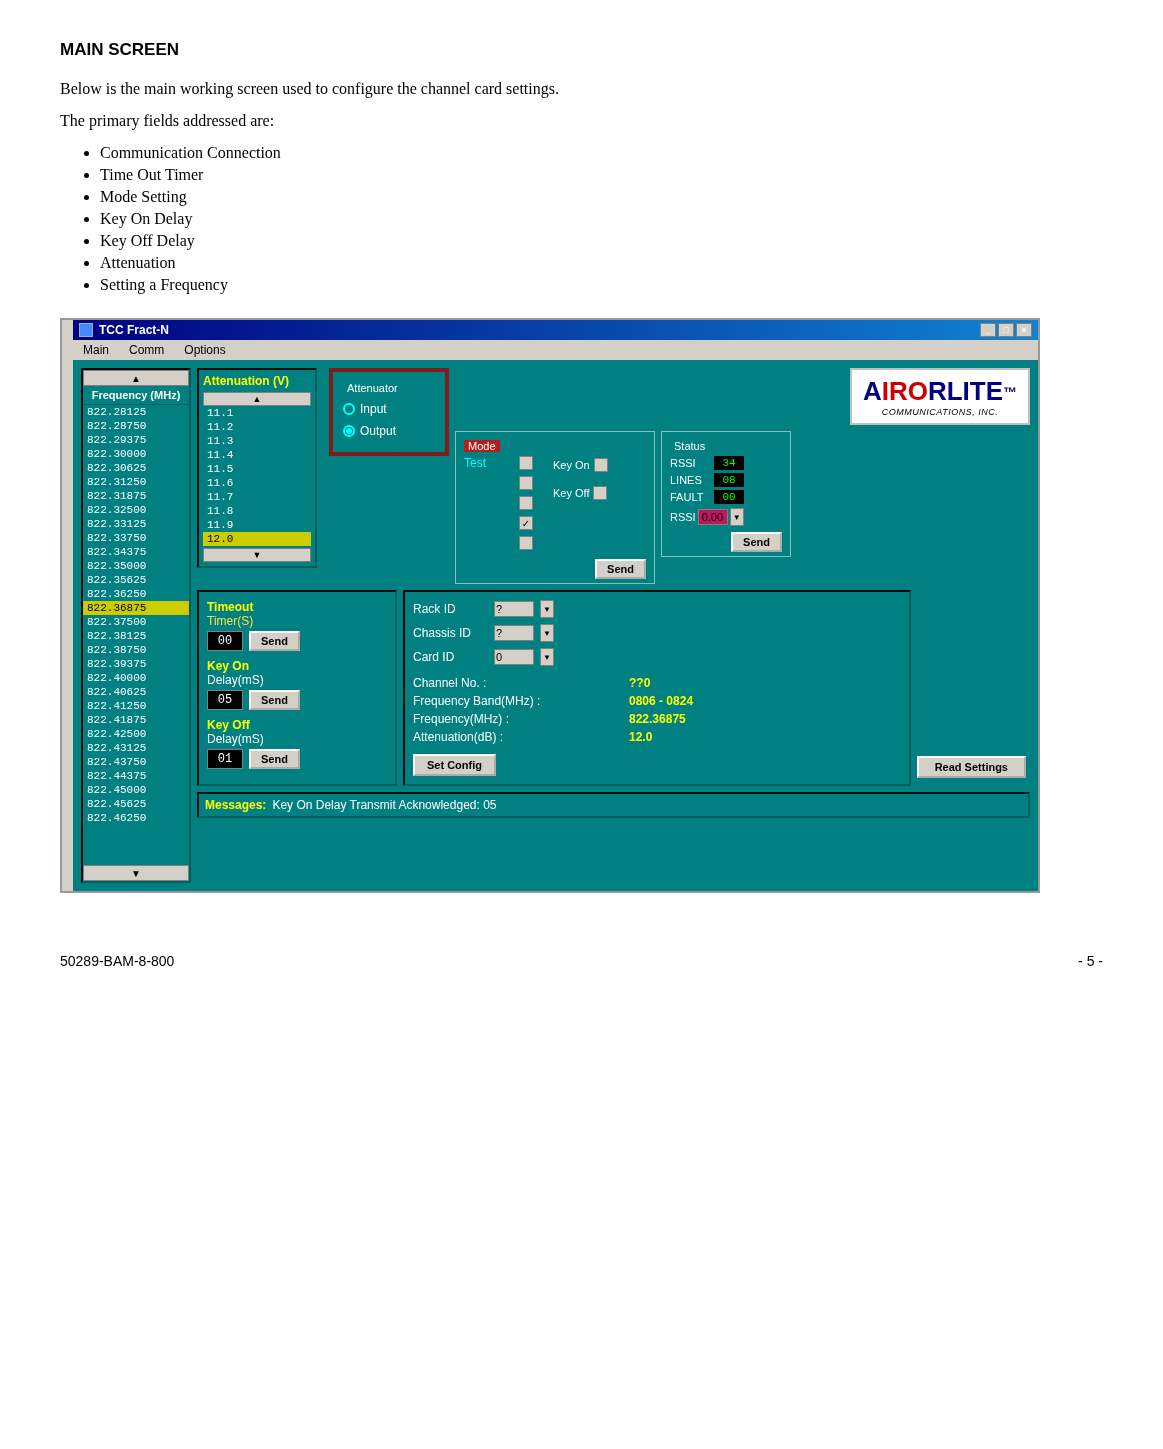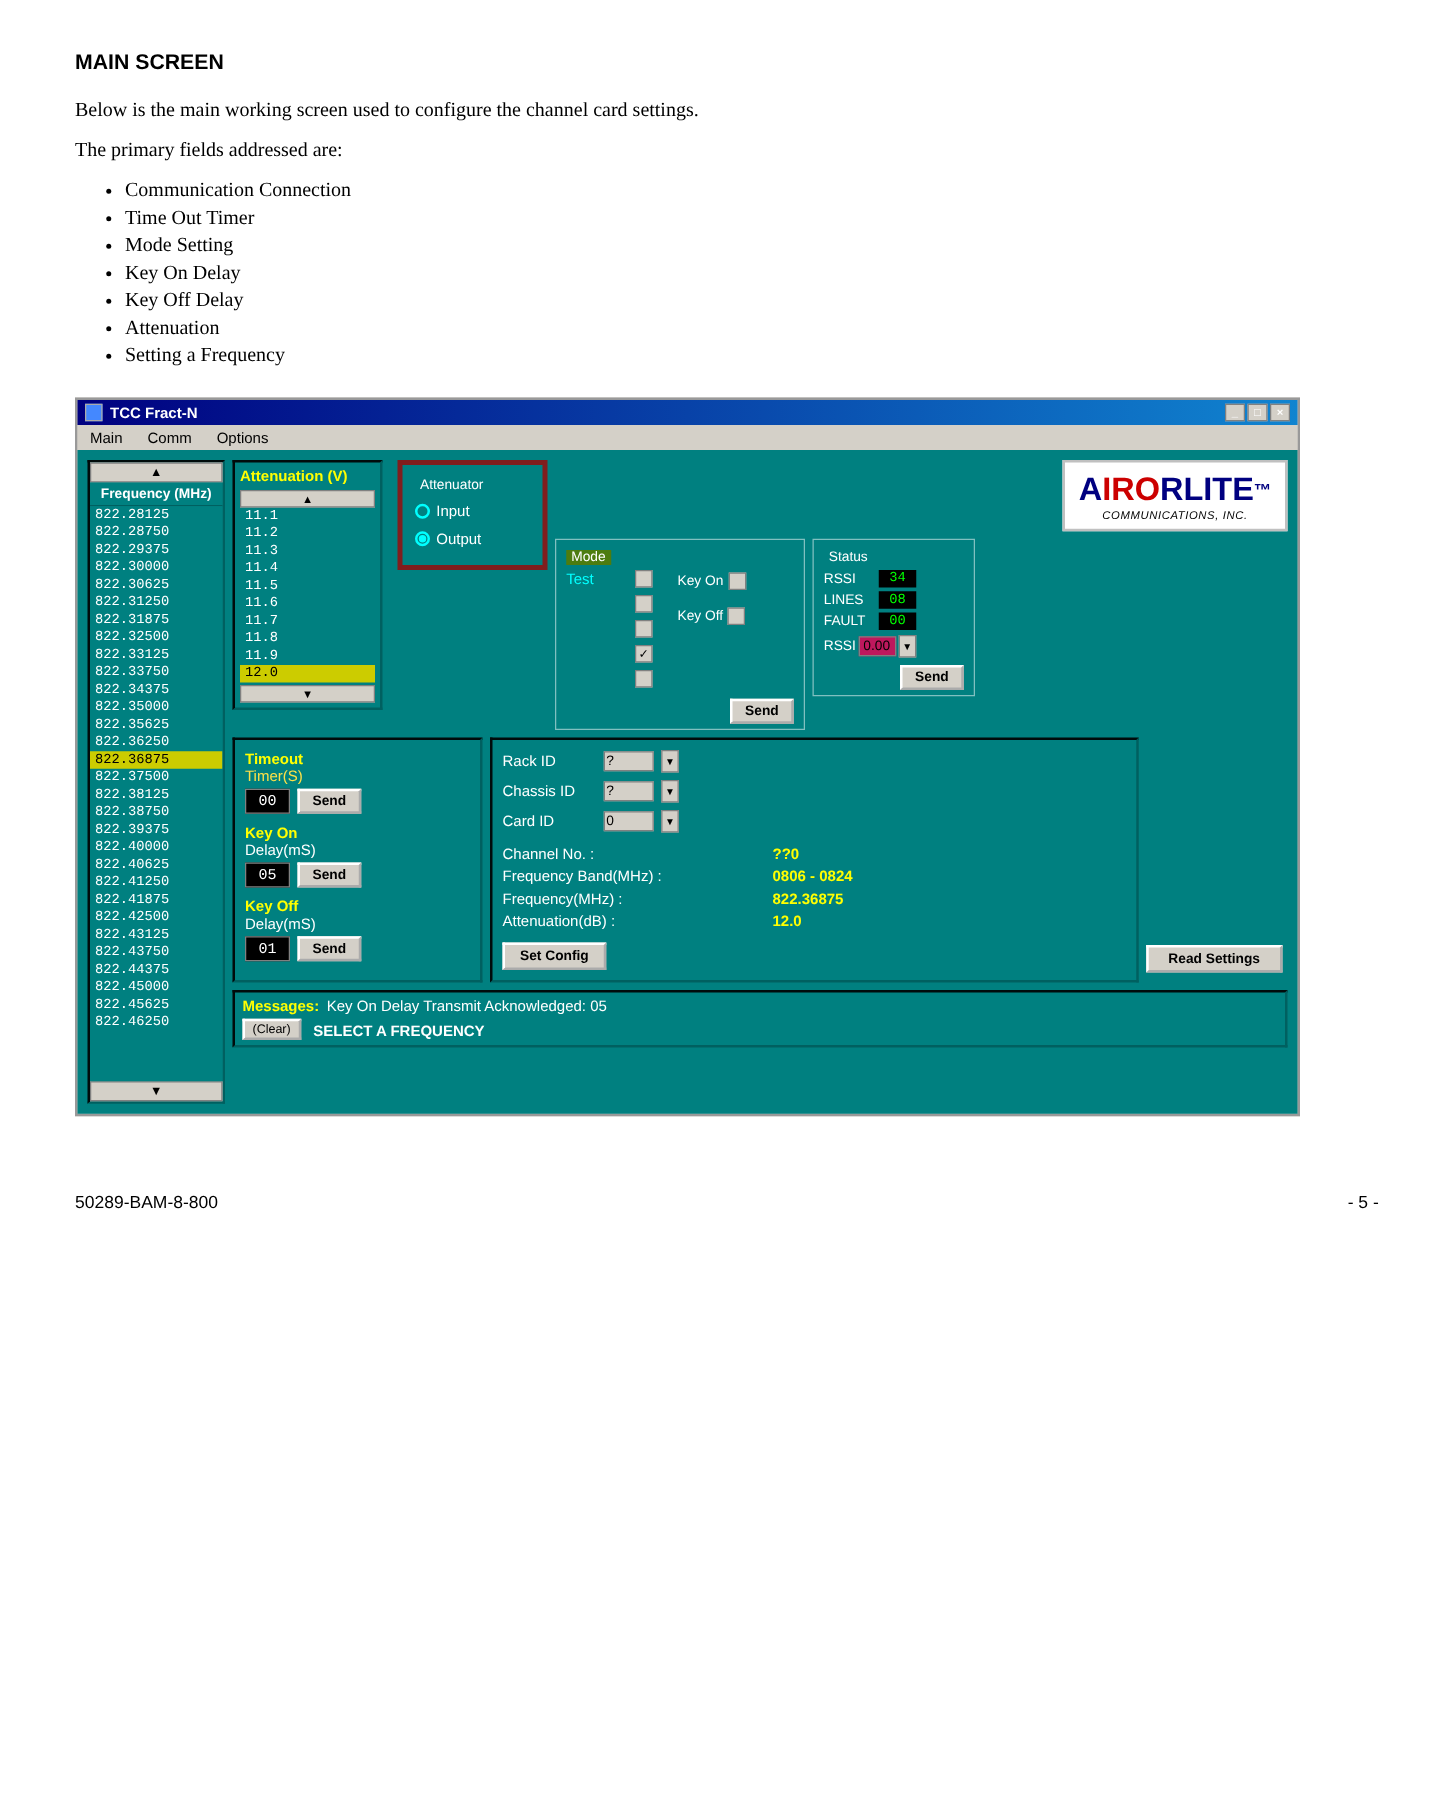--- a/index.html
+++ b/index.html
@@ -29,20 +29,21 @@
     .primary-list li {
       margin-bottom: 4px;
       font-size: 16px;
     }
     
     .app-window {
       border: 2px solid #999;
       background: #d4d0c8;
       margin-top: 18px;
       width: 980px;
+      padding-left: 11px;
     }
     .title-bar {
       background: linear-gradient(to right, #000080, #1084d0);
       color: #fff;
       font-family: Arial, sans-serif;
       font-size: 12px;
       font-weight: bold;
       padding: 3px 6px;
       display: flex;
       align-items: center;
@@ -262,21 +263,21 @@
       background: #008080;
       width: 200px;
       flex-shrink: 0;
     }
     .mode-legend {
       color: #fff;
       font-family: Arial, sans-serif;
       font-size: 11px;
       margin-top: -10px;
       margin-bottom: 4px;
-      background: #4d7c0f;
+      background: #b91c1c;
       display: inline-block;
       padding: 0 4px;
     }
     .mode-row {
       display: flex;
       align-items: center;
       justify-content: space-between;
       margin-bottom: 3px;
     }
     .mode-label {
@@ -824,24 +825,20 @@
         <div style="display:flex; flex-direction:column; justify-content:flex-end; padding-bottom:8px;">
           <button class="read-settings-btn">Read Settings</button>
         </div>
       </div>
 
       <div class="messages-bar">
         <div class="messages-row">
           <span class="messages-label">Messages:</span>
           <span class="messages-text">Key On Delay Transmit Acknowledged: 05</span>
         </div>
-        <div style="display:flex; align-items:center; gap:10px;">
-          <button class="clear-btn">(Clear)</button>
-          <span class="select-freq-text">SELECT A FREQUENCY</span>
-        </div>
       </div>
     </div>
   </div>
 </div>
 
 <div class="page-footer">
   <span>50289-BAM-8-800</span>
   <span>- 5 -</span>
 </div>
 

